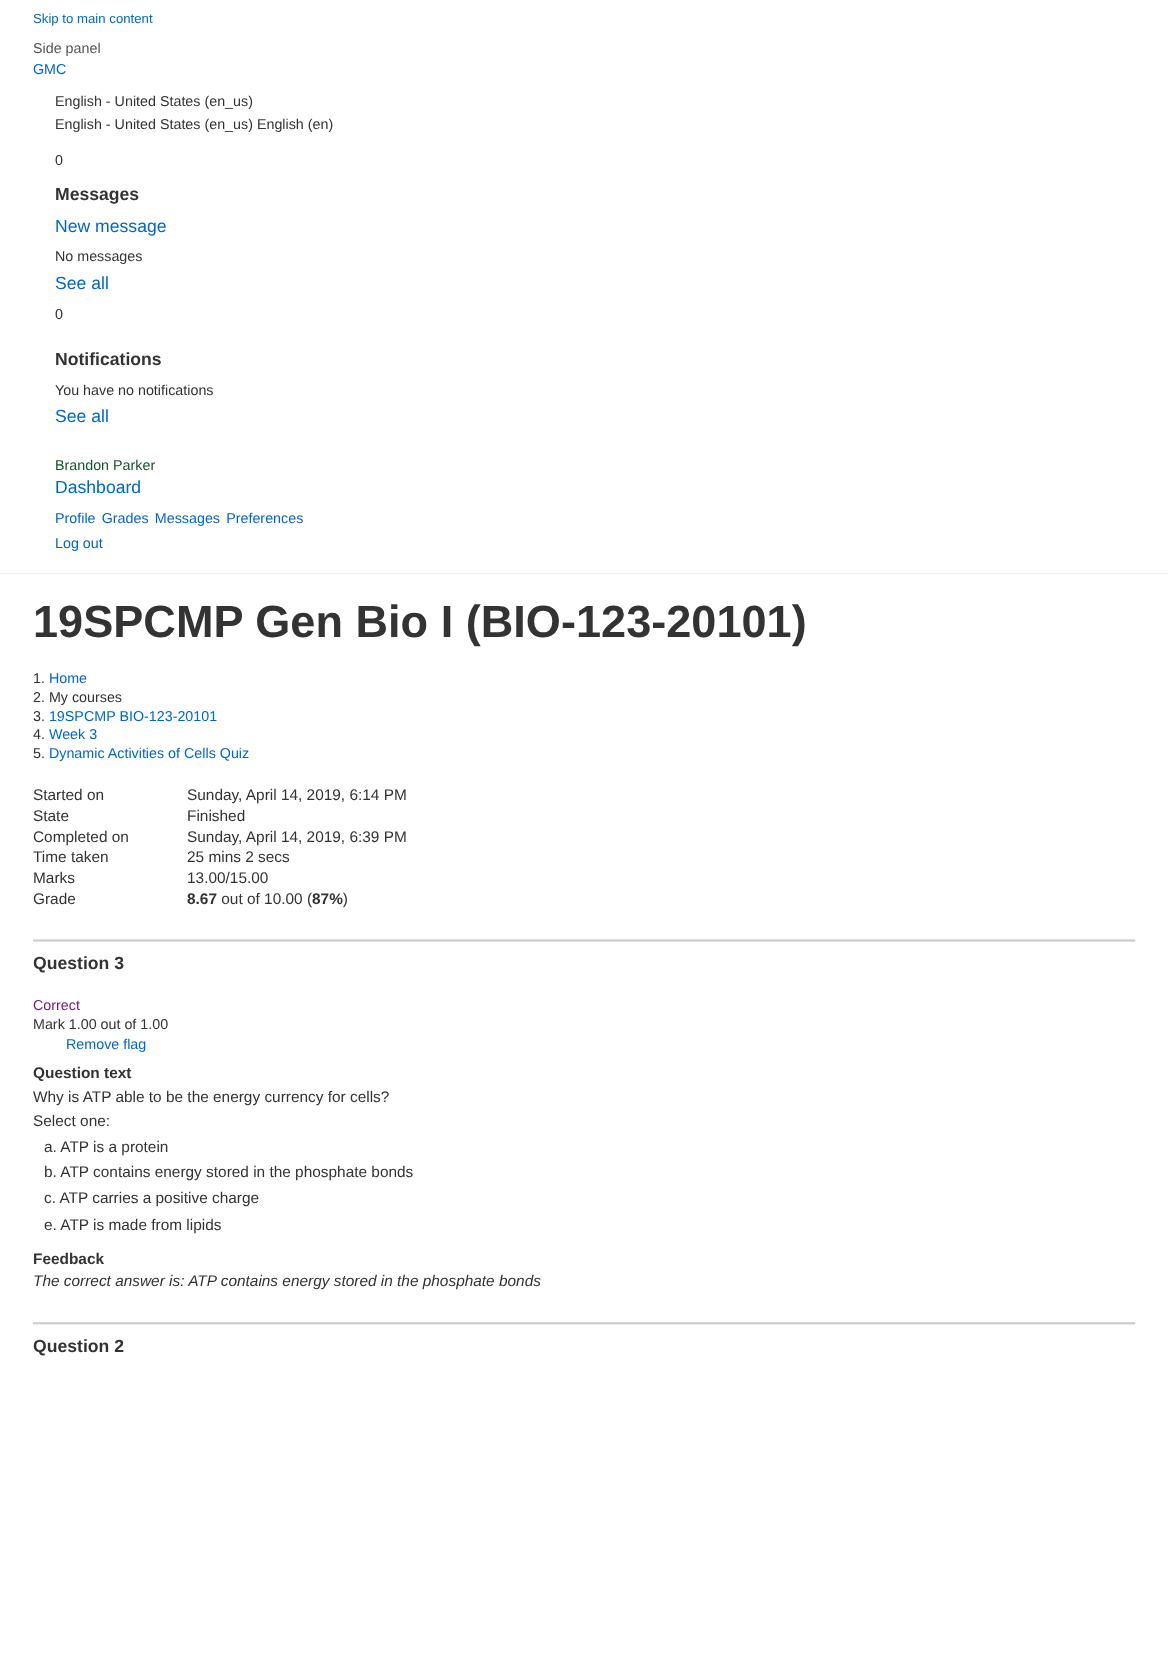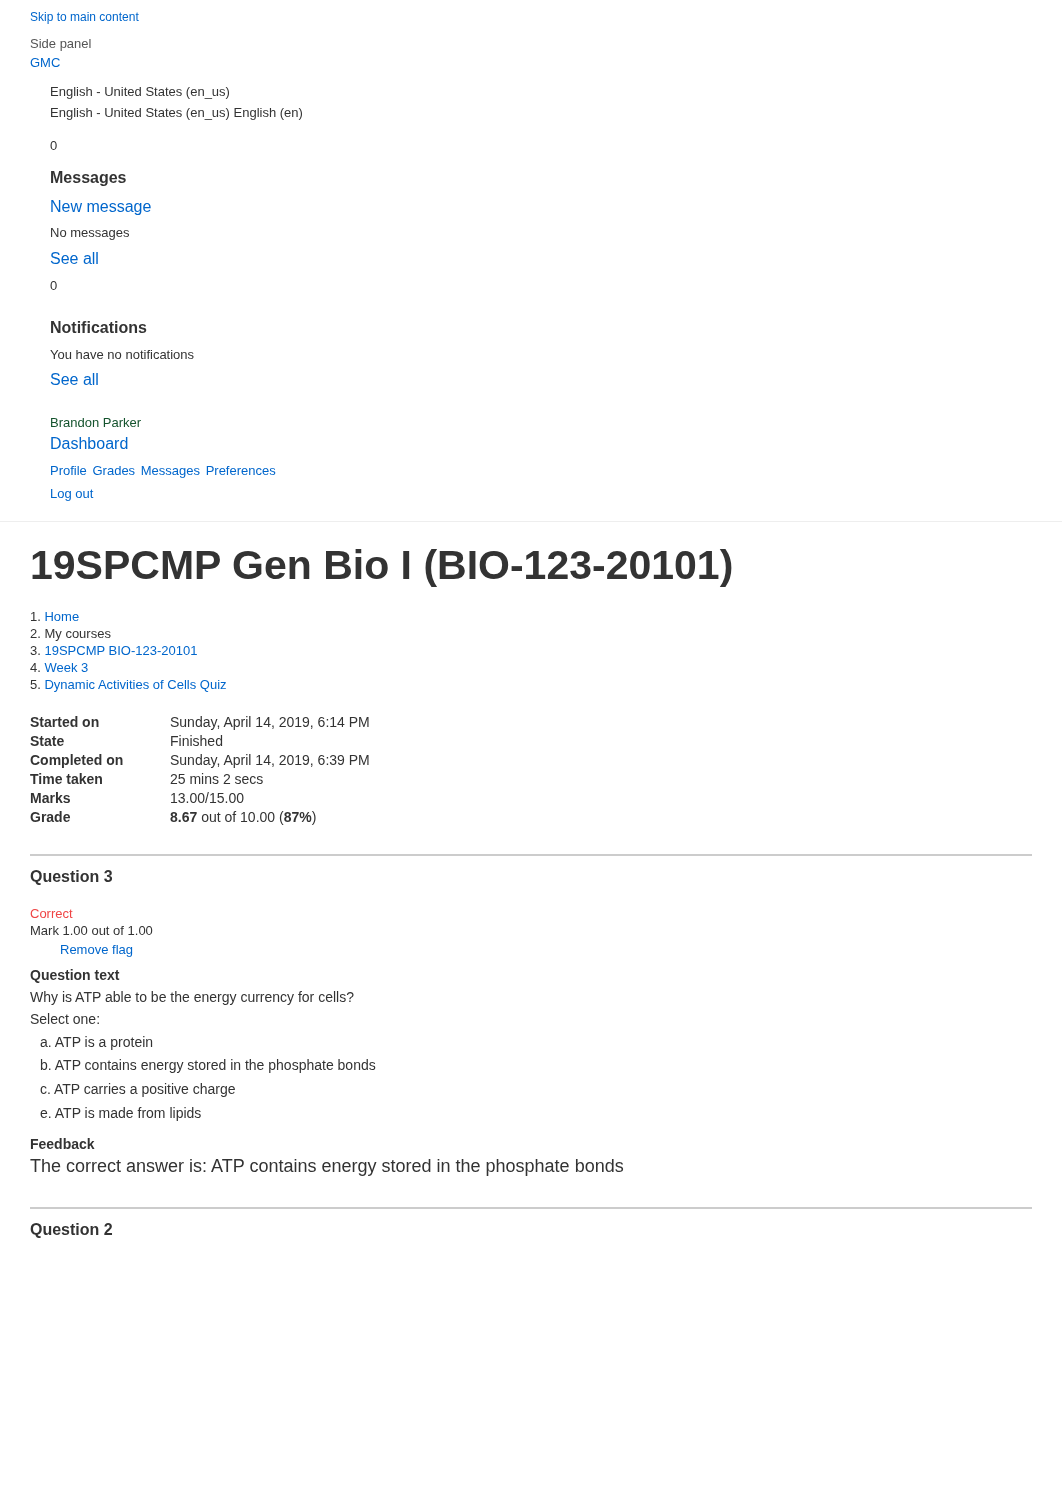--- a/index.html
+++ b/index.html
@@ -99,21 +99,21 @@
 
     .quiz-meta {
       padding: 10px 30px 16px 30px;
       font-size: 14px;
     }
     .meta-row {
       display: flex;
       margin-bottom: 3px;
     }
     .meta-label {
-      font-weight: bold;
+      font-weight: normal;
       min-width: 140px;
     }
     .meta-value {
       color: #333;
     }
     .meta-value strong {
       font-weight: bold;
     }
 
     .question-block {
@@ -121,21 +121,21 @@
     }
     .question-heading {
       font-size: 16px;
       font-weight: bold;
       border-top: 2px solid #ccc;
       padding-top: 12px;
       margin-bottom: 8px;
     }
     .question-status {
       font-size: 13px;
-      color: #ef4444;
+      color: #701a75;
       margin-bottom: 2px;
       margin-top: 20px;
     }
     .question-mark {
       font-size: 13px;
       color: #333;
       margin-bottom: 4px;
     }
     .remove-flag {
       font-size: 13px;
@@ -166,22 +166,23 @@
       font-size: 14px;
       line-height: 1.7;
     }
 
     .feedback-label {
       font-size: 14px;
       font-weight: bold;
       margin: 10px 0 4px 0;
     }
     .feedback-text {
-      font-size: 18px;
+      font-size: 14px;
       margin-bottom: 10px;
+      font-style: italic;
     }
   </style>
 </head>
 <body>
 
 <div class="top-bar">
   <a href="#main-content">Skip to main content</a>
 </div>
 
 <div class="side-panel-label">Side panel</div>

